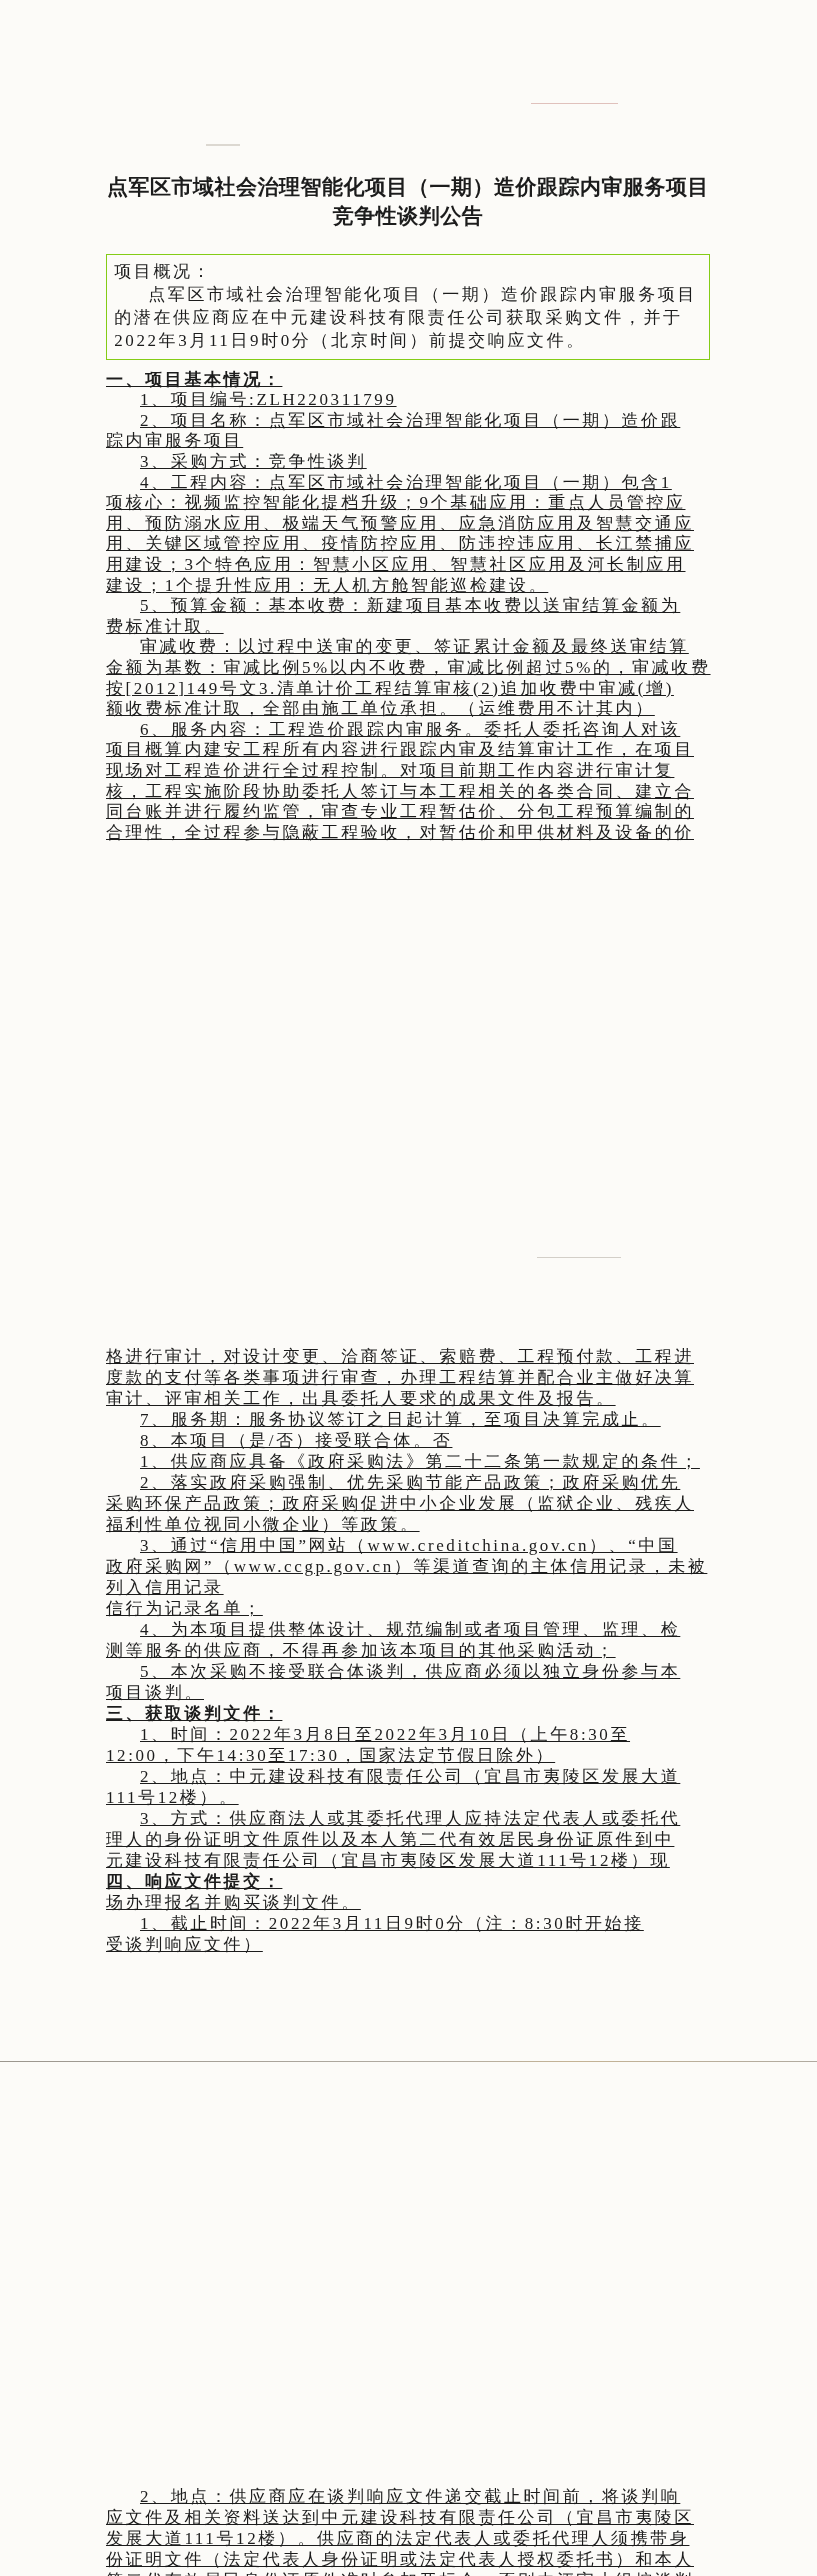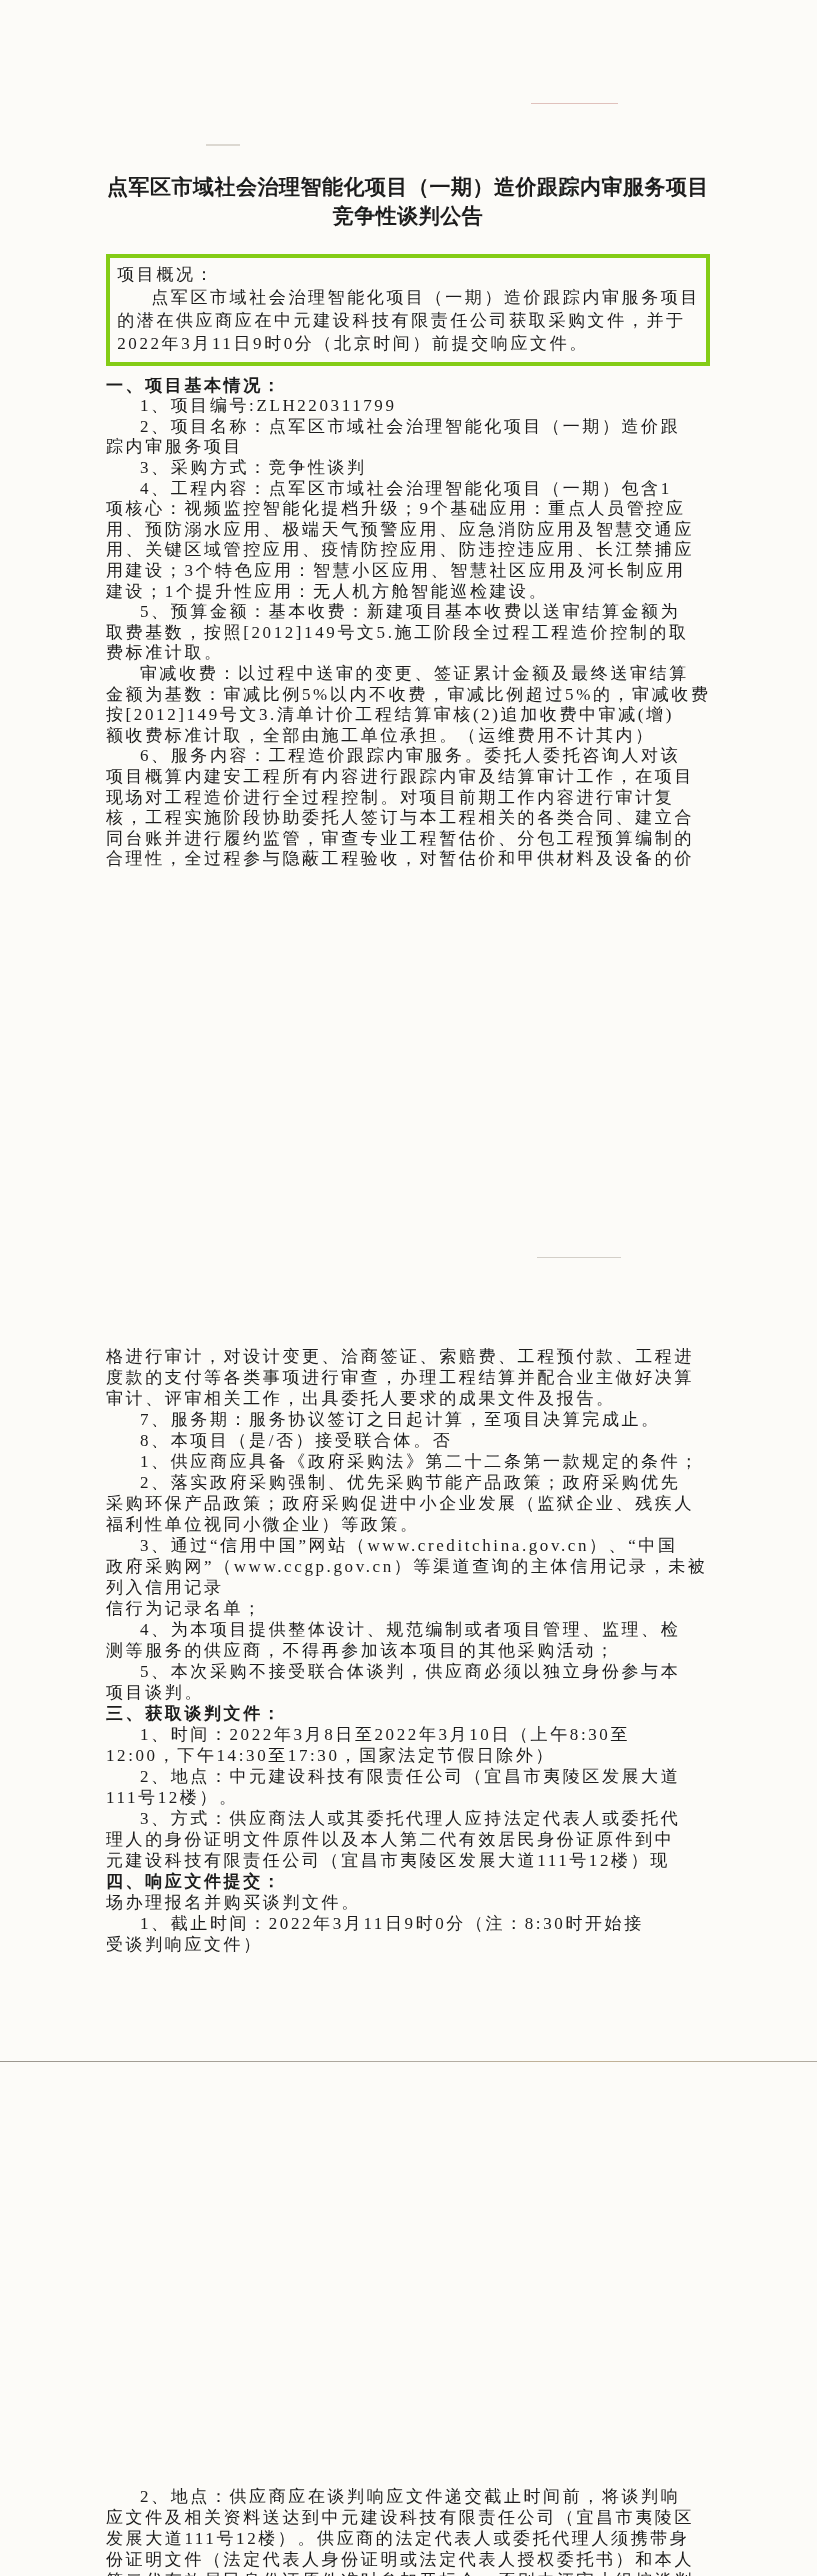--- a/index.html
+++ b/index.html
@@ -22,25 +22,25 @@
   .title-line{
     font-size:21px;
     font-weight:bold;
     text-align:center;
     line-height:29px;
     letter-spacing:0.5px;
     margin:0;
   }
   .overview-box{
     margin-top:23px;
-    border:4px solid #84cc16;
+    border:1px solid #84cc16;
     padding:5.2px 7.2px 7.2px 7.2px;
   }
   .overview-box .ln{line-height:23px;}
-  .body-lines{margin-top:9.3px;}
+  .body-lines{margin-top:9.3px;text-decoration:underline;}
   .ln{
     margin:0;
     font-size:17px;
     line-height:20.6px;
     letter-spacing:2.6px;
     white-space:nowrap;
   }
   .p23 .ln{line-height:21px;}
   .ln.i{text-indent:34px;}
   .ln.h{font-weight:bold;}
@@ -90,21 +90,20 @@
         <p class="ln i">2、项目名称：点军区市域社会治理智能化项目（一期）造价跟</p>
         <p class="ln">踪内审服务项目</p>
         <p class="ln i">3、采购方式：竞争性谈判</p>
         <p class="ln i">4、工程内容：点军区市域社会治理智能化项目（一期）包含1</p>
         <p class="ln">项核心：视频监控智能化提档升级；9个基础应用：重点人员管控应</p>
         <p class="ln">用、预防溺水应用、极端天气预警应用、应急消防应用及智慧交通应</p>
         <p class="ln">用、关键区域管控应用、疫情防控应用、防违控违应用、长江禁捕应</p>
         <p class="ln">用建设；3个特色应用：智慧小区应用、智慧社区应用及河长制应用</p>
         <p class="ln">建设；1个提升性应用：无人机方舱智能巡检建设。</p>
         <p class="ln i">5、预算金额：基本收费：新建项目基本收费以送审结算金额为</p>
-        <p class="ln">取费基数，按照[2012]149号文5.施工阶段全过程工程造价控制的取</p>
         <p class="ln">费标准计取。</p>
         <p class="ln i">审减收费：以过程中送审的变更、签证累计金额及最终送审结算</p>
         <p class="ln">金额为基数：审减比例5%以内不收费，审减比例超过5%的，审减收费</p>
         <p class="ln">按[2012]149号文3.清单计价工程结算审核(2)追加收费中审减(增)</p>
         <p class="ln">额收费标准计取，全部由施工单位承担。（运维费用不计其内）</p>
         <p class="ln i">6、服务内容：工程造价跟踪内审服务。委托人委托咨询人对该</p>
         <p class="ln">项目概算内建安工程所有内容进行跟踪内审及结算审计工作，在项目</p>
         <p class="ln">现场对工程造价进行全过程控制。对项目前期工作内容进行审计复</p>
         <p class="ln">核，工程实施阶段协助委托人签订与本工程相关的各类合同、建立合</p>
         <p class="ln">同台账并进行履约监管，审查专业工程暂估价、分包工程预算编制的</p>

